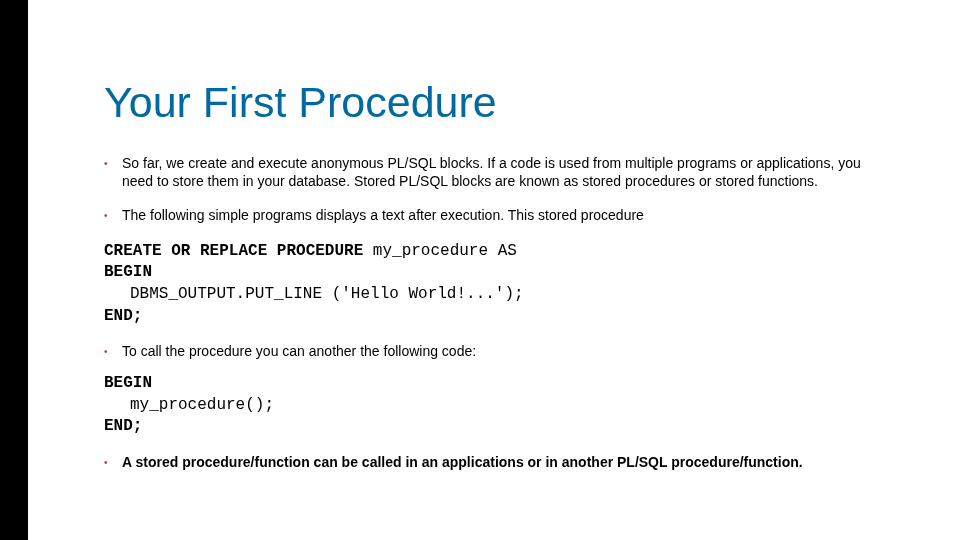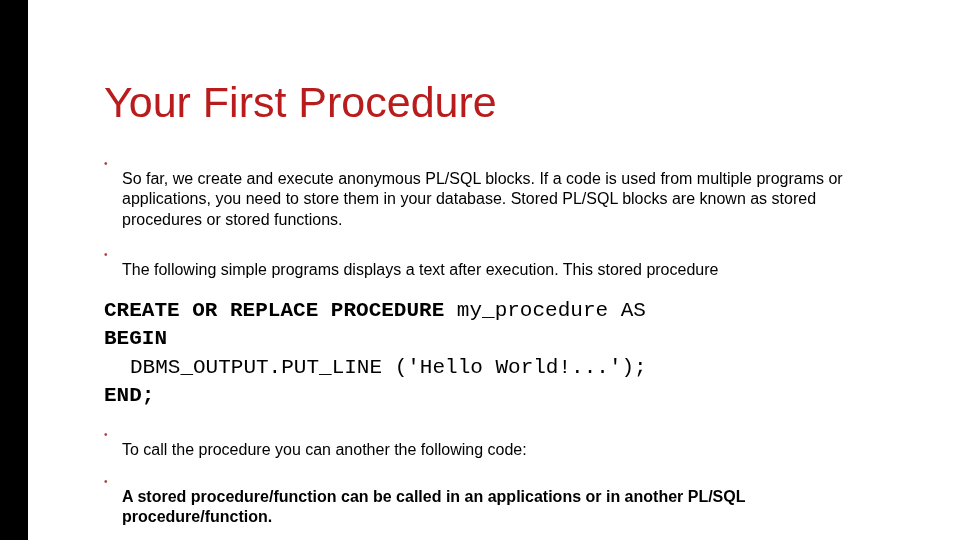--- a/index.html
+++ b/index.html
@@ -18,21 +18,21 @@
   }
   .content {
     position: absolute;
     left: 104px;
     top: 78px;
     width: 790px;
   }
   .title {
     font-size: 43px;
     font-weight: 400;
-    color: #b91c1c;
+    color: #0369a1;
     letter-spacing: 0px;
     margin-bottom: 28px;
   }
   .body {
     font-size: 14px;
     line-height: 1.28;
     color: #000000;
   }
   .bullet {
     display: flex;
@@ -40,27 +40,26 @@
   }
   .bullet .dot {
     width: 18px;
     flex: 0 0 18px;
     font-size: 10px;
     color: #b14040;
     padding-top: 3px;
   }
   .bullet .txt {
     flex: 1;
-    font-size: 16px;
-    margin-top: 14px;
+    font-size: 14px;
   }
   .bullet.bold .txt { font-weight: 700; }
   .codeblock {
     font-family: "Courier New", Courier, monospace;
-    font-size: 21px;
+    font-size: 16px;
     line-height: 1.35;
     white-space: pre;
     margin-bottom: 16px;
     margin-top: 2px;
   }
   .codeblock .kw { font-weight: 700; }
   .codeblock .indent { padding-left: 26px; display: inline-block; }
   .gap-sm { margin-bottom: 12px; }
 </style>
 </head>
@@ -87,20 +86,23 @@
       <div class="codeblock"><span class="kw">CREATE OR REPLACE PROCEDURE </span><span>my_procedure AS</span>
 <span class="kw">BEGIN</span>
 <span class="indent">DBMS_OUTPUT.PUT_LINE ('Hello World!...');</span>
 <span class="kw">END;</span></div>
 
       <div class="bullet gap-sm">
         <div class="dot">•</div>
         <div class="txt">To call the procedure you can another the following code:</div>
       </div>
 
+      <div class="codeblock"><span class="kw">BEGIN</span>
+<span class="indent">my_procedure();</span>
+<span class="kw">END;</span></div>
 
       <div class="bullet bold">
         <div class="dot">•</div>
         <div class="txt">A stored procedure/function can be called in an applications or in another PL/SQL procedure/function.</div>
       </div>
 
     </div>
   </div>
 </div>
 

